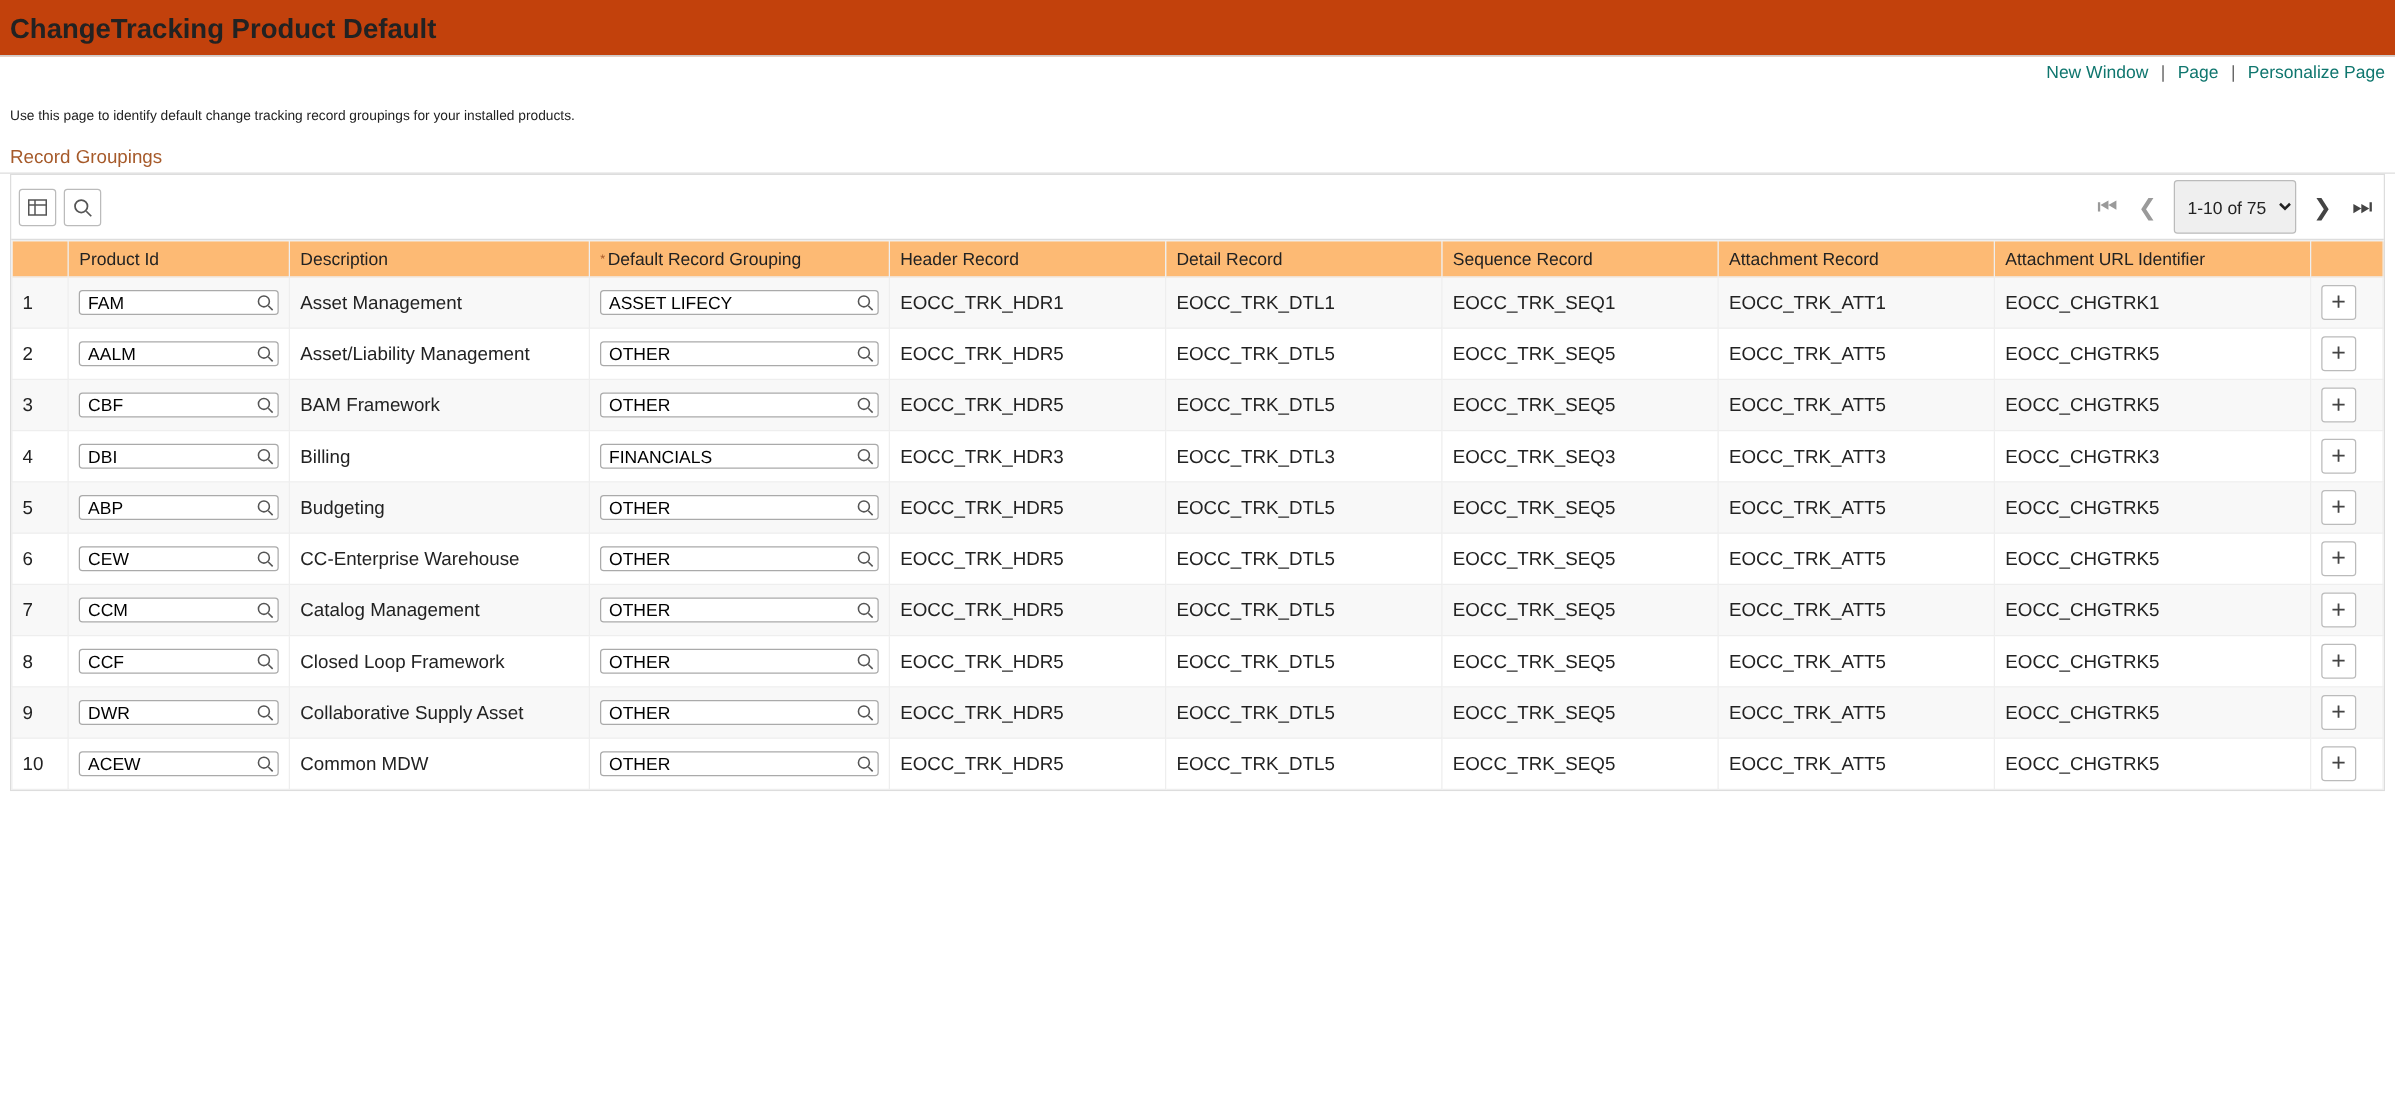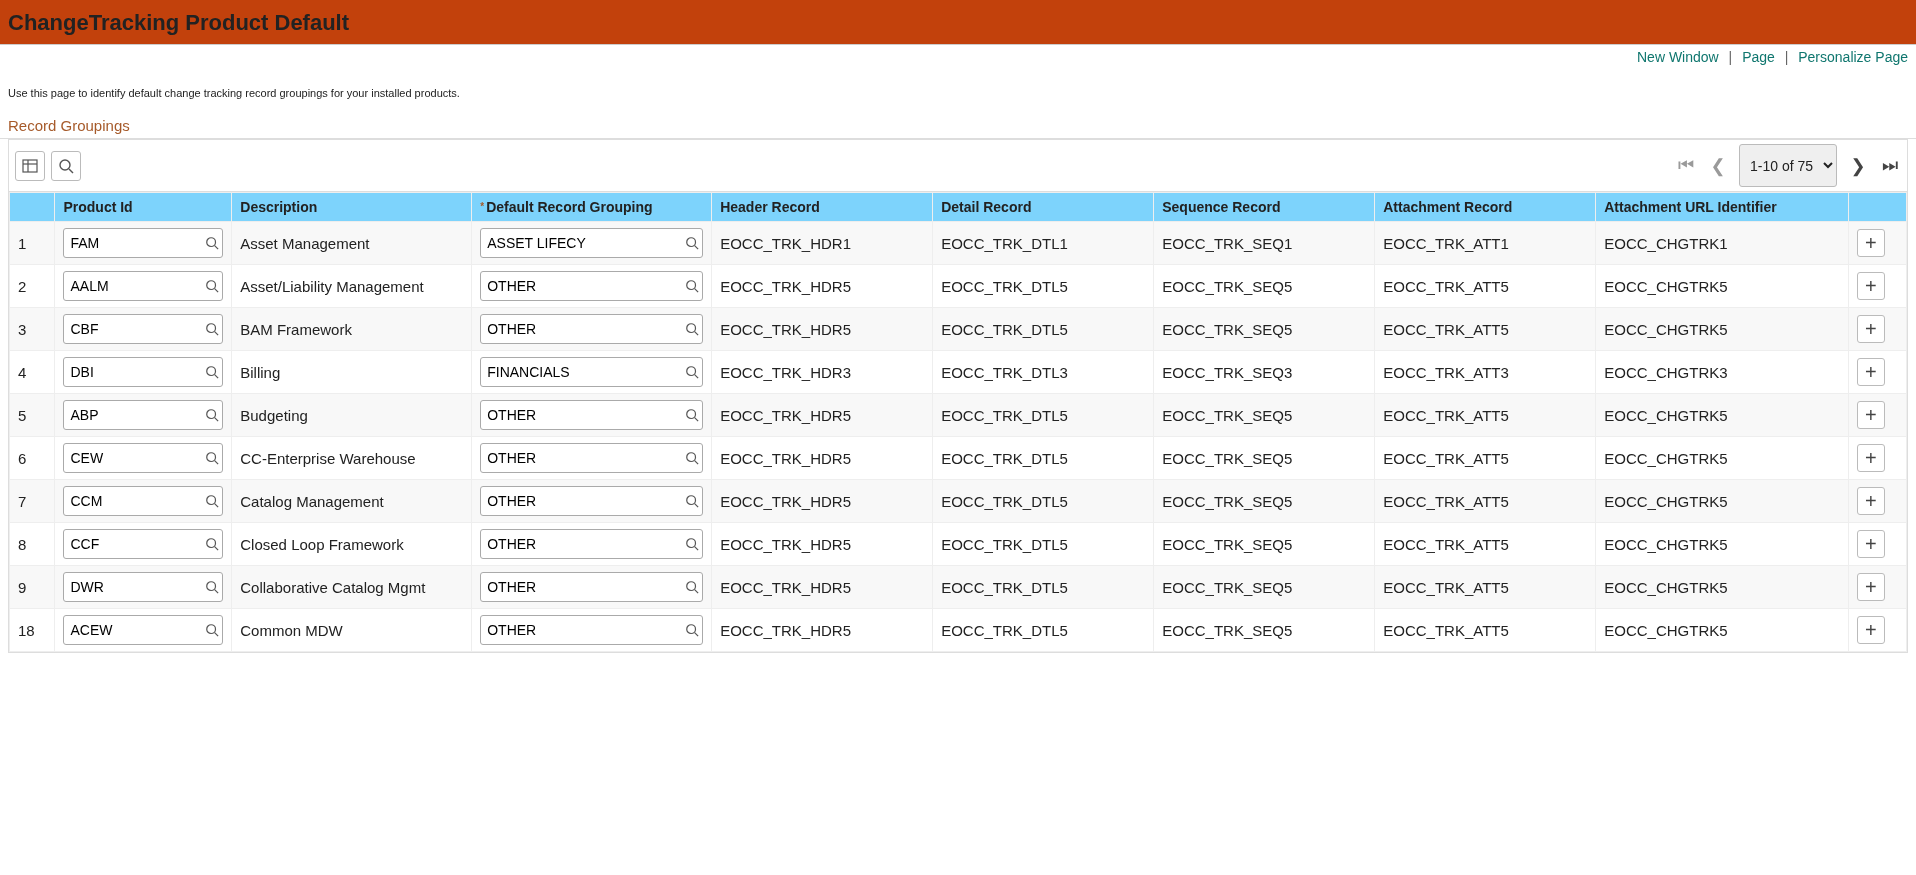--- a/index.html
+++ b/index.html
@@ -101,37 +101,37 @@
   }
   table.grid th, table.grid td {
     border: 1px solid #eee;
     padding: 6px 8px;
     text-align: left;
     vertical-align: middle;
     font-size: 15px;
     color: #222;
   }
   table.grid th {
-    background: #7dd3fc;
-    font-weight: bold;
+    background: #fdba74;
+    font-weight: normal;
     font-size: 14px;
   }
   .col-idx { width: 36px; text-align: right; }
   .col-prodid { width: 140px; }
   .col-desc { width: 190px; }
   .col-grp { width: 190px; }
   .col-rec { width: 175px; }
   .col-url { width: 200px; }
   .col-add { width: 46px; text-align: center; }
   .prompt-wrap {
     display: flex;
     align-items: center;
     border: 1px solid #aaa;
     border-radius: 3px;
-    height: 30px;
+    height: 20px;
     background: #fff;
   }
   .prompt-wrap input {
     border: none;
     outline: none;
     flex: 1;
     padding: 0 6px;
     font-size: 14px;
     width: 100%;
     min-width: 0;
@@ -554,45 +554,45 @@
               <span class="mag">
                 <span>
                   <svg width="14" height="14" viewBox="0 0 16 16" stroke="#555" stroke-width="1.4" fill="none">
                     <circle cx="7" cy="7" r="5"></circle>
                     <line x1="11" y1="11" x2="15" y2="15"></line>
                   </svg>
                 </span>
               </span>
             </div>
           </td>
-          <td>Collaborative Catalog Mgmt</td>
-          <td>
-            <div class="prompt-wrap">
-              <input value="OTHER" style="">
-              <span class="mag">
-                <span>
-                  <svg width="14" height="14" viewBox="0 0 16 16" stroke="#555" stroke-width="1.4" fill="none">
-                    <circle cx="7" cy="7" r="5"></circle>
-                    <line x1="11" y1="11" x2="15" y2="15"></line>
-                  </svg>
-                </span>
-              </span>
-            </div>
-          </td>
-          <td>EOCC_TRK_HDR5</td>
-          <td>EOCC_TRK_DTL5</td>
-          <td>EOCC_TRK_SEQ5</td>
-          <td>EOCC_TRK_ATT5</td>
-          <td>EOCC_CHGTRK5</td>
-          <td class="col-add"><span class="add-btn">
-              <span>+</span>
-            </span></td>
-        </tr>
-        <tr>
-          <td class="col-idx">18</td>
+          <td>Collaborative Supply Asset</td>
+          <td>
+            <div class="prompt-wrap">
+              <input value="OTHER" style="">
+              <span class="mag">
+                <span>
+                  <svg width="14" height="14" viewBox="0 0 16 16" stroke="#555" stroke-width="1.4" fill="none">
+                    <circle cx="7" cy="7" r="5"></circle>
+                    <line x1="11" y1="11" x2="15" y2="15"></line>
+                  </svg>
+                </span>
+              </span>
+            </div>
+          </td>
+          <td>EOCC_TRK_HDR5</td>
+          <td>EOCC_TRK_DTL5</td>
+          <td>EOCC_TRK_SEQ5</td>
+          <td>EOCC_TRK_ATT5</td>
+          <td>EOCC_CHGTRK5</td>
+          <td class="col-add"><span class="add-btn">
+              <span>+</span>
+            </span></td>
+        </tr>
+        <tr>
+          <td class="col-idx">10</td>
           <td>
             <div class="prompt-wrap">
               <input value="ACEW" style="">
               <span class="mag">
                 <span>
                   <svg width="14" height="14" viewBox="0 0 16 16" stroke="#555" stroke-width="1.4" fill="none">
                     <circle cx="7" cy="7" r="5"></circle>
                     <line x1="11" y1="11" x2="15" y2="15"></line>
                   </svg>
                 </span>

